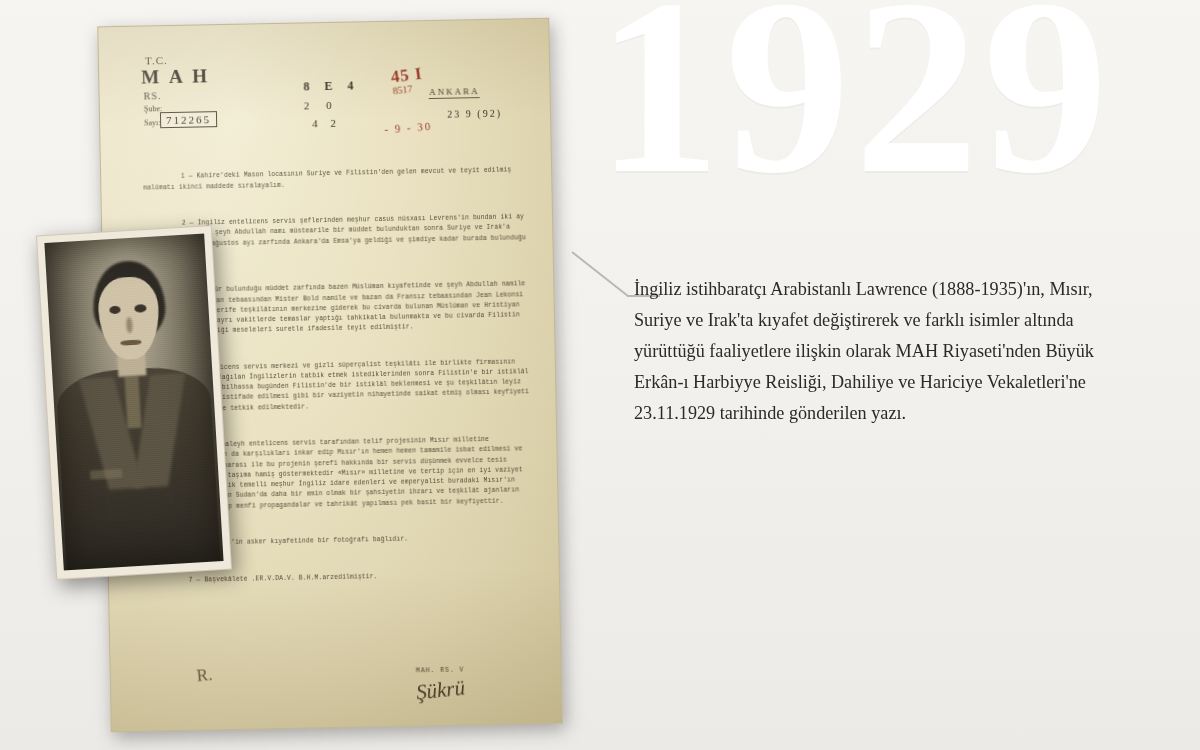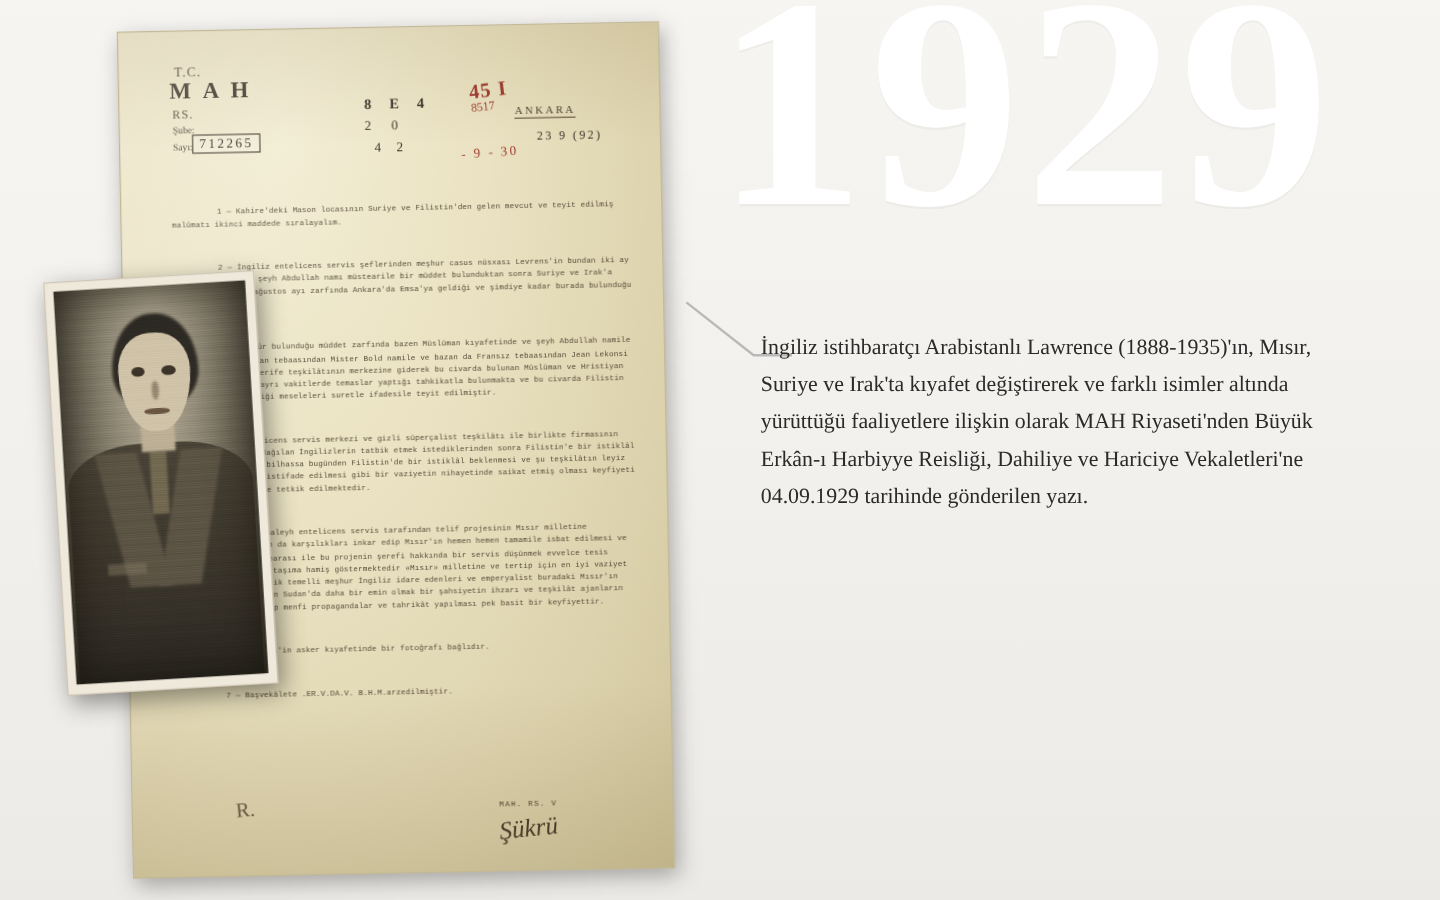--- a/index.html
+++ b/index.html
@@ -403,15 +403,15 @@
         <div class="p-grain"></div>
         <div class="p-vig"></div>
       </div>
     </div>
   </div>
 
   <svg class="leader" viewBox="0 0 90 70">
     <polyline points="2,2 58,46 90,46" fill="none" stroke="#b9b9b9" stroke-width="2"></polyline>
   </svg>
 
-  <div class="caption">İngiliz istihbaratçı Arabistanlı Lawrence (1888-1935)'ın, Mısır, Suriye ve Irak'ta kıyafet değiştirerek ve farklı isimler altında yürüttüğü faaliyetlere ilişkin olarak MAH Riyaseti'nden Büyük Erkân-ı Harbiyye Reisliği, Dahiliye ve Hariciye Vekaletleri'ne 04.09.1929 tarihinde gönderilen yazı.</div>
+  <div class="caption">İngiliz istihbaratçı Arabistanlı Lawrence (1888-1935)'ın, Mısır, Suriye ve Irak'ta kıyafet değiştirerek ve farklı isimler altında yürüttüğü faaliyetlere ilişkin olarak MAH Riyaseti'nden Büyük Erkân-ı Harbiyye Reisliği, Dahiliye ve Hariciye Vekaletleri'ne 23.11.1929 tarihinde gönderilen yazı.</div>
 
 </div>
 
 </body></html>

